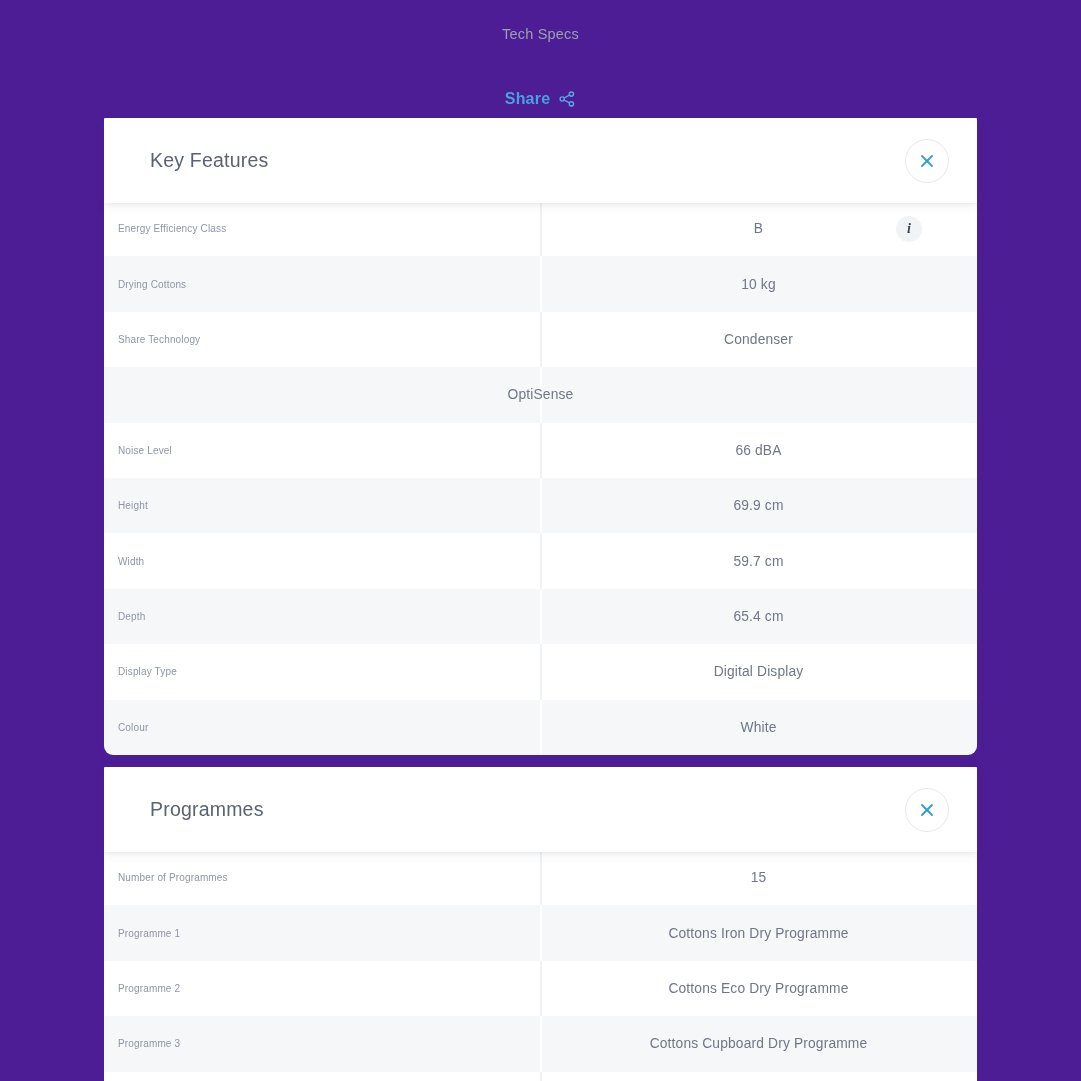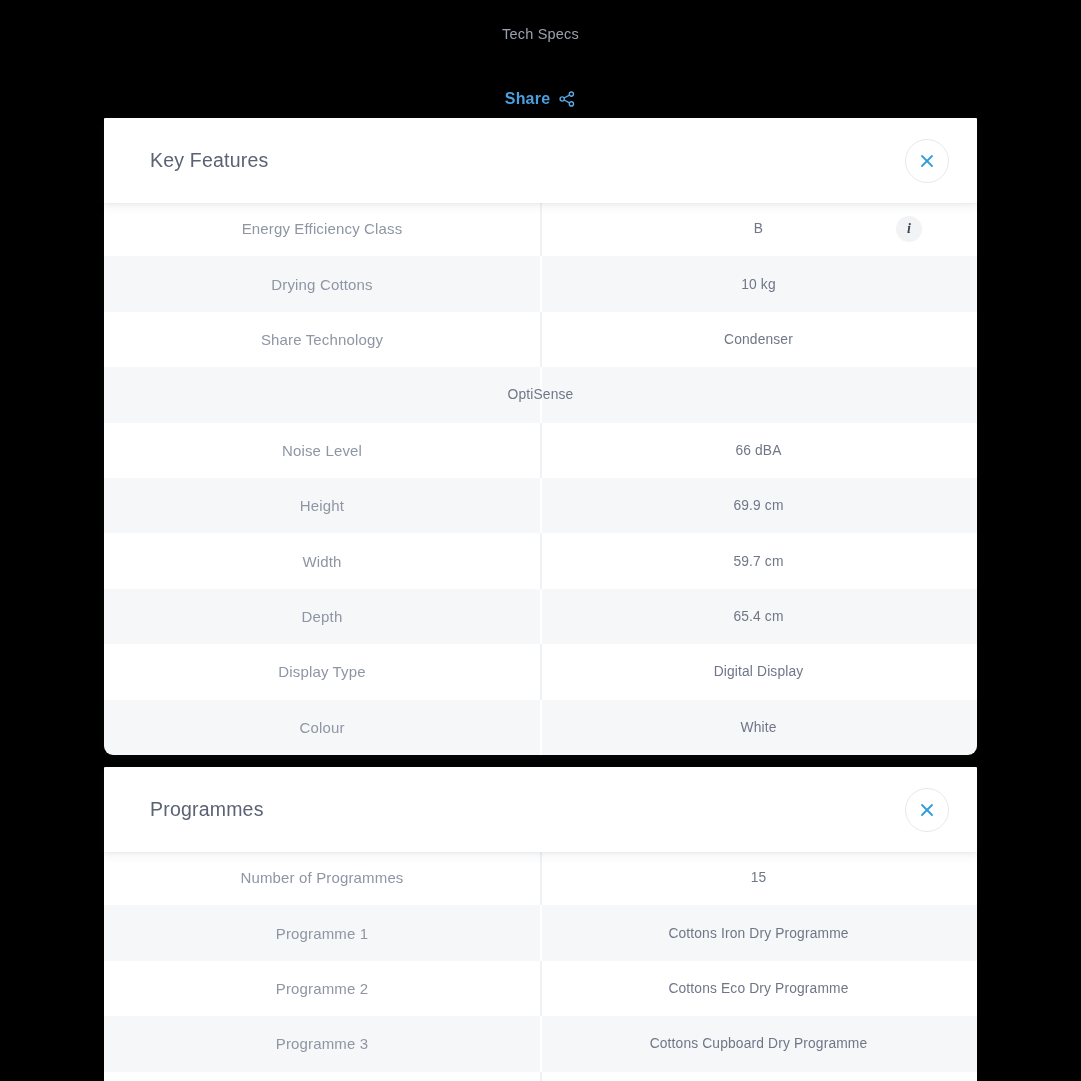--- a/index.html
+++ b/index.html
@@ -9,21 +9,21 @@
     height: 1081px;
     background: #f1f2f4;
     font-family: "Liberation Sans", sans-serif;
     overflow: hidden;
   }
 
   .page {
     position: relative;
     width: 1081px;
     height: 1081px;
-    background: #000000;
+    background: #4c1d95;
     text-decoration: underline;
   }
 
   
   .topbar {
     position: absolute;
     top: 0; left: 0; right: 0;
     height: 108px;
   }
 
@@ -125,22 +125,21 @@
     display: flex;
     height: 55.4px;
     align-items: center;
   }
 
   .spec-row.odd  { background: #ffffff; }
   .spec-row.even { background: #f6f7f9; }
 
   .spec-label {
     width: 436px;
-    text-align: center;
-    font-size: 15px;
+    font-size: 10px;
     color: #8e96a4;
     letter-spacing: .15px;
     padding: 0 14px;
   }
 
   .spec-value {
     flex: 1;
     text-align: center;
     font-size: 13.8px;
     color: #6f7787;

